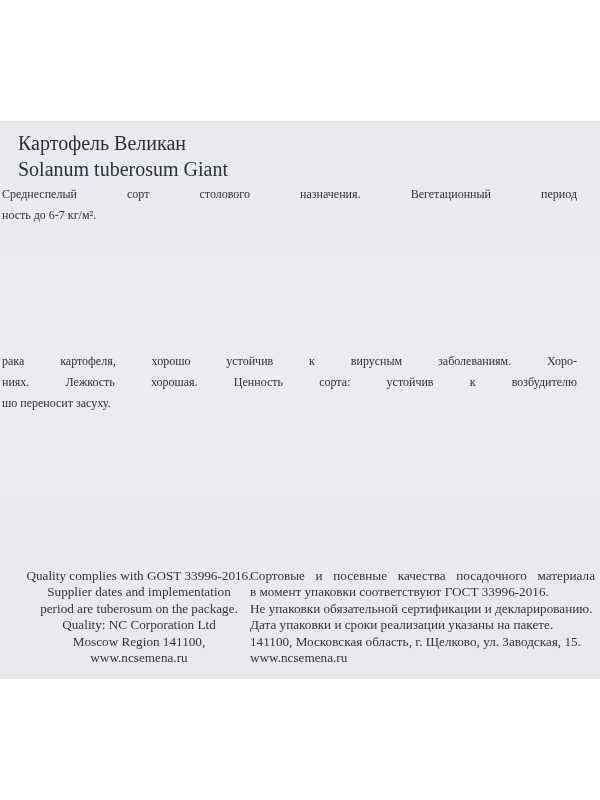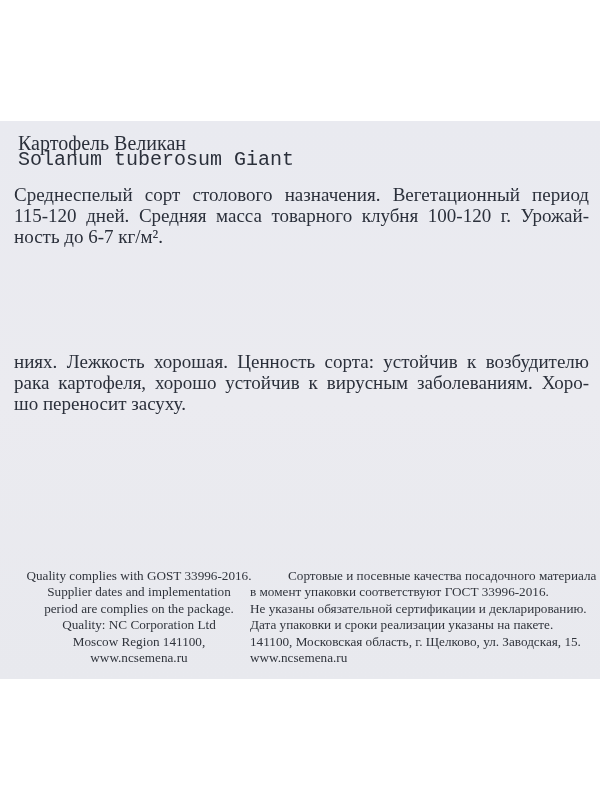--- a/index.html
+++ b/index.html
@@ -25,26 +25,26 @@
     }
     .title {
       position: absolute;
       left: 18px;
       font-size: 20px;
       line-height: 24px;
       white-space: nowrap;
       color: #2b303b;
     }
     .title-ru { top: 10px; }
-    .title-lat { top: 27px; font-family: Liberation Mono, monospace; }
+    .title-lat { top: 36px; }
     .para {
       position: absolute;
-      left: 14px;
+      left: 2px;
       width: 575px;
-      font-size: 19px;
+      font-size: 12px;
       line-height: 21px;
       color: #2b303b;
     }
     .para .ln {
       display: block;
       white-space: nowrap;
       text-align: justify;
       text-align-last: justify;
     }
     .para .ln.last {
@@ -62,55 +62,53 @@
     }
     .footer-col .ln {
       display: block;
       white-space: nowrap;
     }
     .footer-left { left: 24px; width: 230px; text-align: center; }
     .footer-right { left: 250px; width: 345px; }
     .footer-right .ln.justify {
       text-align: justify;
       text-align-last: justify;
-      margin-left: 38px;
     }
   </style>
 </head>
 <body>
 
 <div class="label-panel">
 
   <div class="title title-ru">Картофель Великан</div>
   <div class="title title-lat">Solanum tuberosum Giant</div>
 
   <div class="para p1">
     <span class="ln">Среднеспелый сорт столового назначения. Вегетационный период</span>
-    <span class="ln">115-120 дней. Средняя масса товарного клубня 100-120 г. Урожай-</span>
     <span class="ln last">ность до 6-7 кг/м².</span>
   </div>
 
 
   <div class="para p3">
+    <span class="ln">рака картофеля, хорошо устойчив к вирусным заболеваниям. Хоро-</span>
     <span class="ln">ниях. Лежкость хорошая. Ценность сорта: устойчив к возбудителю</span>
-    <span class="ln">рака картофеля, хорошо устойчив к вирусным заболеваниям. Хоро-</span>
     <span class="ln last">шо переносит засуху.</span>
   </div>
 
   <div class="footer-col footer-left">
     <span class="ln">Quality complies with GOST 33996-2016.</span>
     <span class="ln">Supplier dates and implementation</span>
-    <span class="ln">period are complies on the package.</span>
+    <span class="ln">period are tuberosum on the package.</span>
     <span class="ln">Quality: NC Corporation Ltd</span>
     <span class="ln">Moscow Region 141100,</span>
     <span class="ln">www.ncsemena.ru</span>
   </div>
 
   <div class="footer-col footer-right">
     <span class="ln justify">Сортовые и посевные качества посадочного материала</span>
     <span class="ln">в момент упаковки соответствуют ГОСТ 33996-2016.</span>
-    <span class="ln">Не указаны обязательной сертификации и декларированию.</span>
+    <span class="ln">Не упаковки обязательной сертификации и декларированию.</span>
     <span class="ln">Дата упаковки и сроки реализации указаны на пакете.</span>
     <span class="ln">141100, Московская область, г. Щелково, ул. Заводская, 15.</span>
     <span class="ln">www.ncsemena.ru</span>
   </div>
 
 </div>
 
 </body></html>

